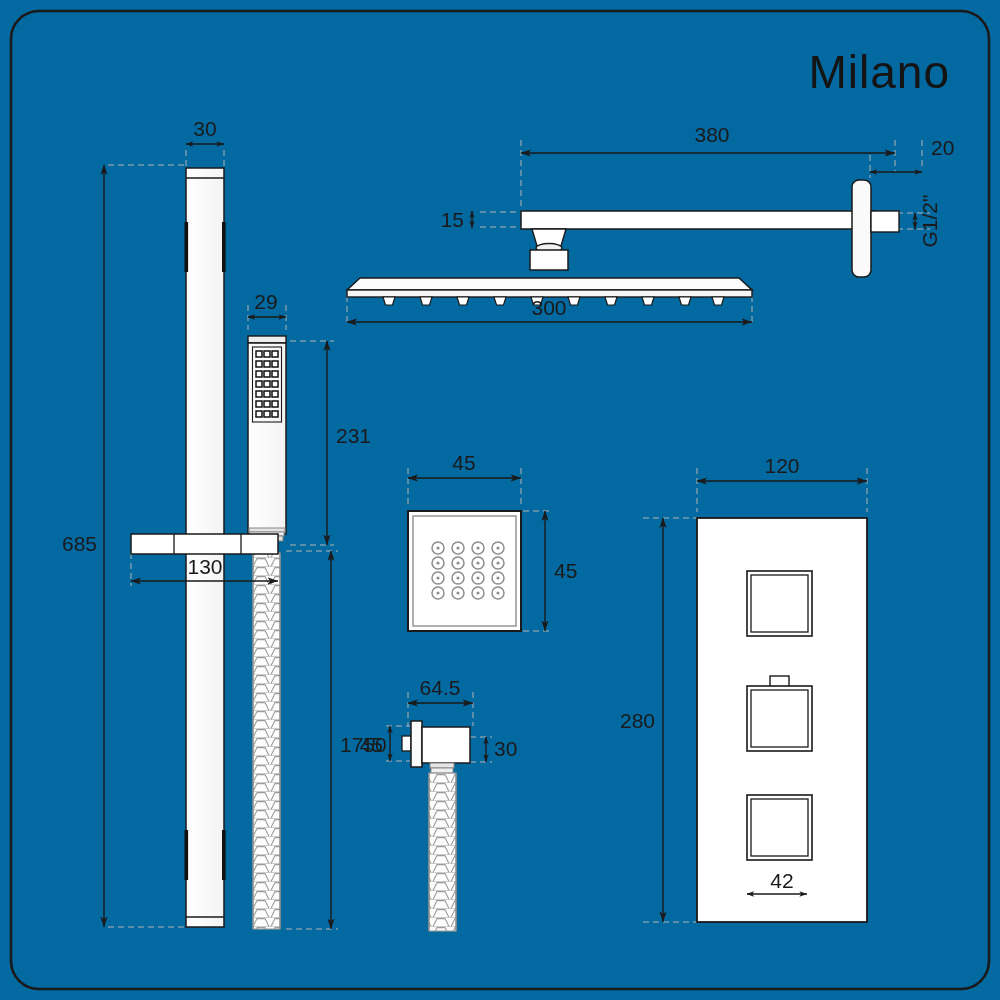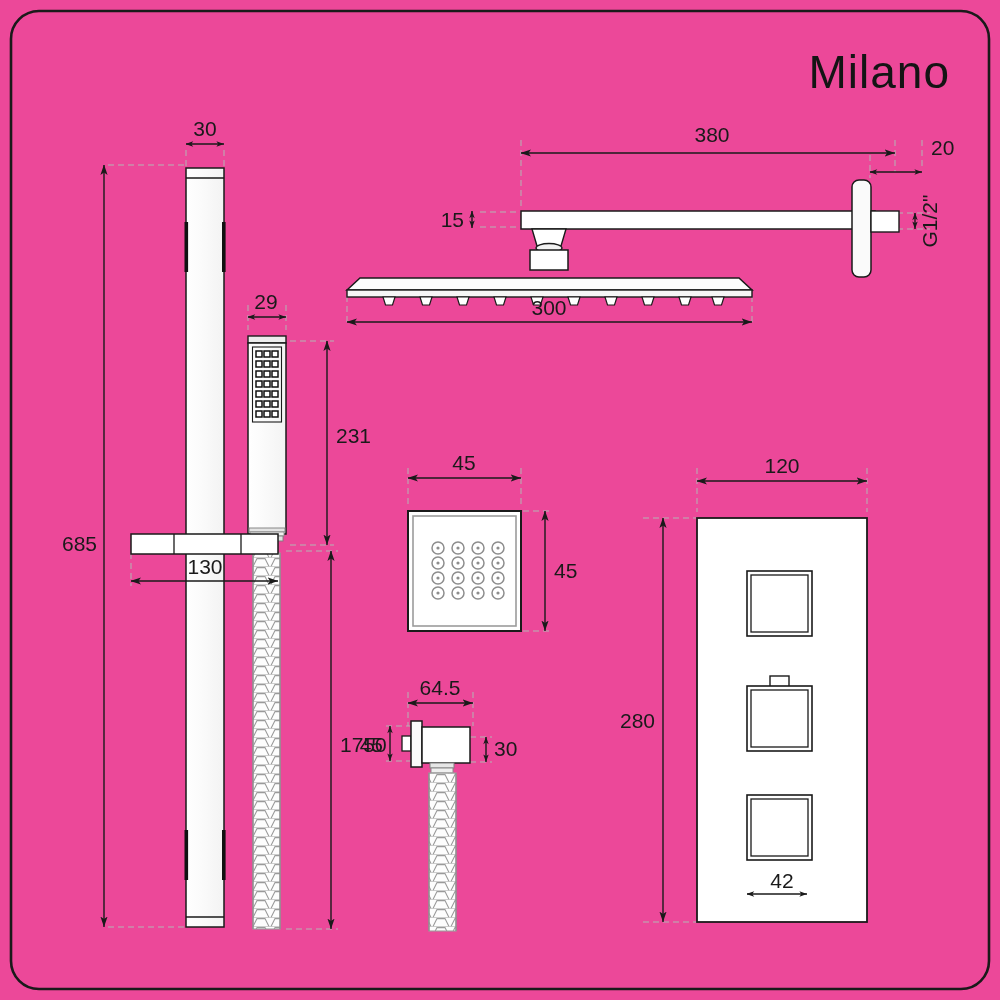--- a/index.html
+++ b/index.html
@@ -8,21 +8,21 @@
     padding: 0;
     background: #ffffff;
   }
   body {
     font-family: "Liberation Sans", sans-serif;
   }
   #sheet {
     position: relative;
     width: 1000px;
     height: 1000px;
-    background: #ec4899;
+    background: #0369a1;
     overflow: hidden;
   }
   #sheet svg {
     display: block;
   }
   .dimtext {
     font-family: "Liberation Sans", sans-serif;
     font-size: 21px;
     fill: #1a1a1a;
   }

